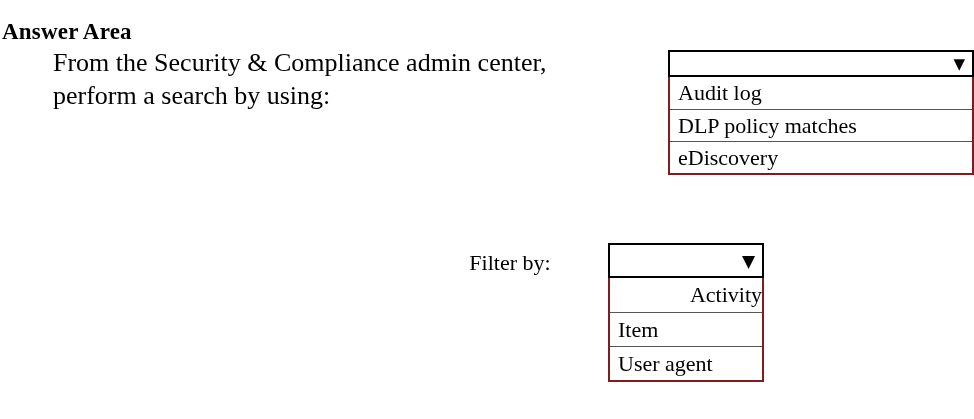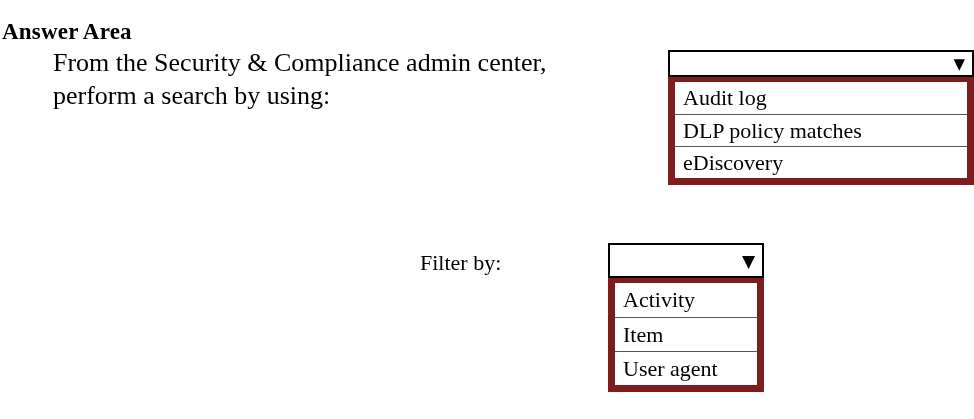--- a/index.html
+++ b/index.html
@@ -49,21 +49,21 @@
     font-family: "DejaVu Sans", sans-serif;
     font-size: 15px;
     line-height: 1;
     color: #000000;
     pointer-events: none;
   }
 
   .options-list {
     width: 100%;
     margin-top: -2px;
-    border: 7px solid #7f1d1d;
+    border: 2px solid #7f1d1d;
     background: #ffffff;
   }
   .option {
     font-size: 22px;
     padding-left: 8px;
     white-space: nowrap;
     overflow: hidden;
     cursor: pointer;
     background: #ffffff;
   }
@@ -73,31 +73,31 @@
   .dd1 { left: 668px; top: 50px; width: 306px; }
   .dd1 .select-box { height: 27px; }
   .dd1 .select-box .selected-text { line-height: 23px; }
   .dd1 .option { height: 32px; line-height: 31px; }
   .dd1 .option:first-child { line-height: 32px; }
 
   
   .filter-label {
     left: 420px; top: 250px; width: 180px;
     font-size: 22px;
-    text-align: left;
+    text-align: center;
     white-space: nowrap;
   }
 
   
   .dd2 { left: 608px; top: 243px; width: 156px; }
   .dd2 .select-box { height: 35px; }
   .dd2 .select-box .selected-text { line-height: 31px; }
   .dd2 .arrow { font-size: 17px; }
   .dd2 .option { height: 34px; line-height: 33px; }
-  .dd2 .option:first-child { line-height: 34px; }
+  .dd2 .option:first-child { line-height: 34px; text-align: right; }
 </style>
 </head>
 <body>
 
 <div class="abs answer-title">Answer Area</div>
 
 <div class="abs question">
   <div>From the Security &amp; Compliance admin center,</div>
   <div>perform a search by using:</div>
 </div>

